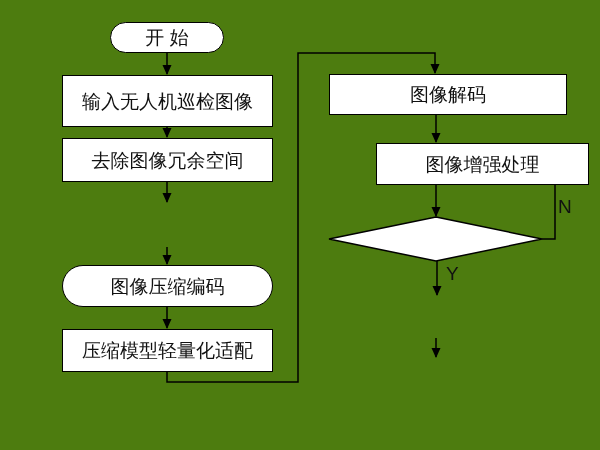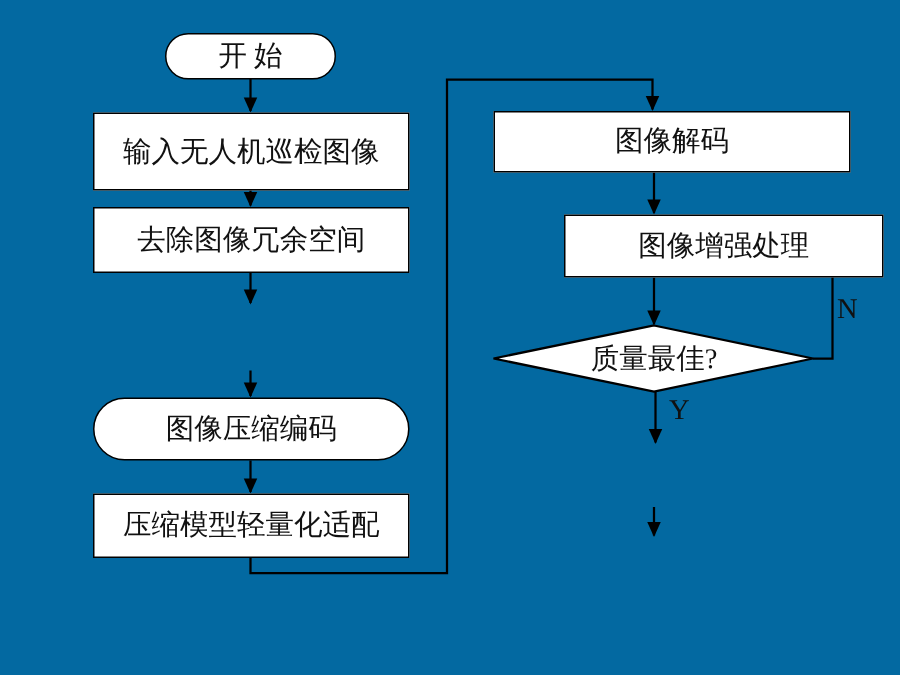--- a/index.html
+++ b/index.html
@@ -4,22 +4,22 @@
 <style>
   html, body {
     margin: 0;
     padding: 0;
     background: #ffffff;
   }
   .stage {
     position: relative;
     width: 600px;
     height: 450px;
-    background: #0369a1;
-    font-family: Liberation Serif, serif;
+    background: #4d7c0f;
+    font-family: Liberation Sans, sans-serif;
     overflow: hidden;
   }
   .connector-layer {
     position: absolute;
     left: 0;
     top: 0;
     width: 600px;
     height: 450px;
   }
   .box {
@@ -142,21 +142,20 @@
 
 
   <div class="box" style="left:62px; top:265px; width:211px; height:42px;border-radius:21px;">图像压缩编码</div>
 
   <div class="box" style="left:62px; top:329px; width:211px; height:43px;">压缩模型轻量化适配</div>
 
   <div class="box" style="left:329px; top:74px; width:238px; height:41px;">图像解码</div>
 
   <div class="box" style="left:329px; top:143px; width:213px; height:42px;margin-left:47px;">图像增强处理</div>
 
-  <div class="diamond-text" style="left:329px; top:228px; width:214px; height:22px;">质量最佳?</div>
 
   <div class="branch-label" style="left:558px; top:197px;">N</div>
 
   <div class="branch-label" style="left:446px; top:264px;">Y</div>
 
 
 
 </div>
 
 </body></html>

